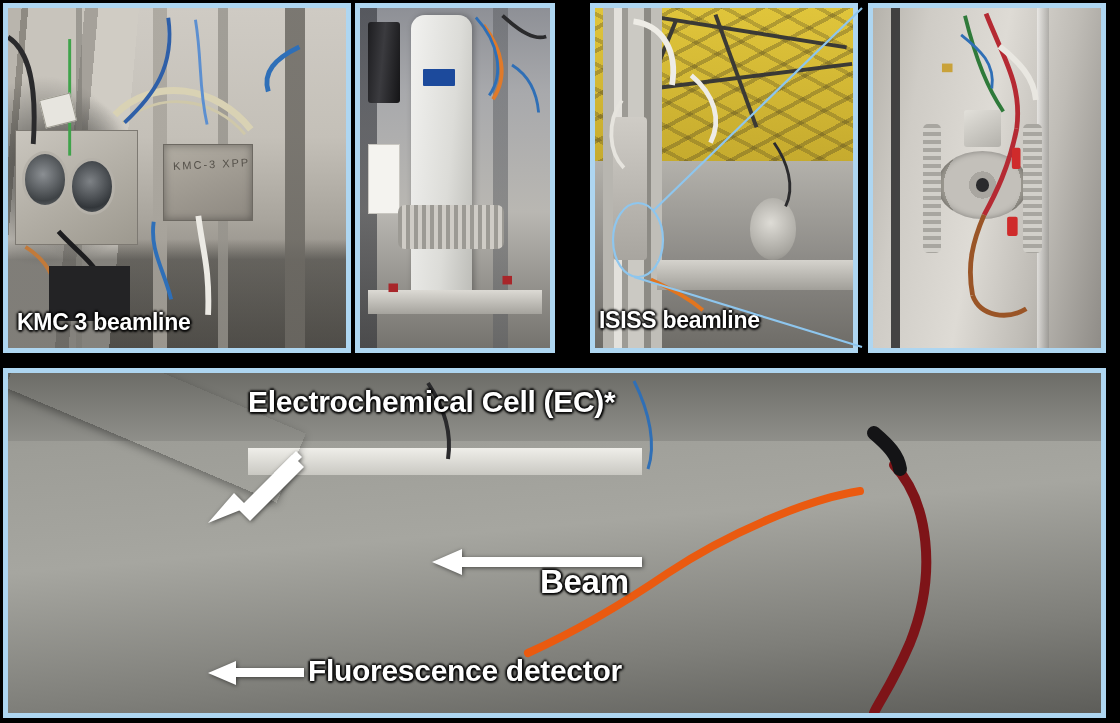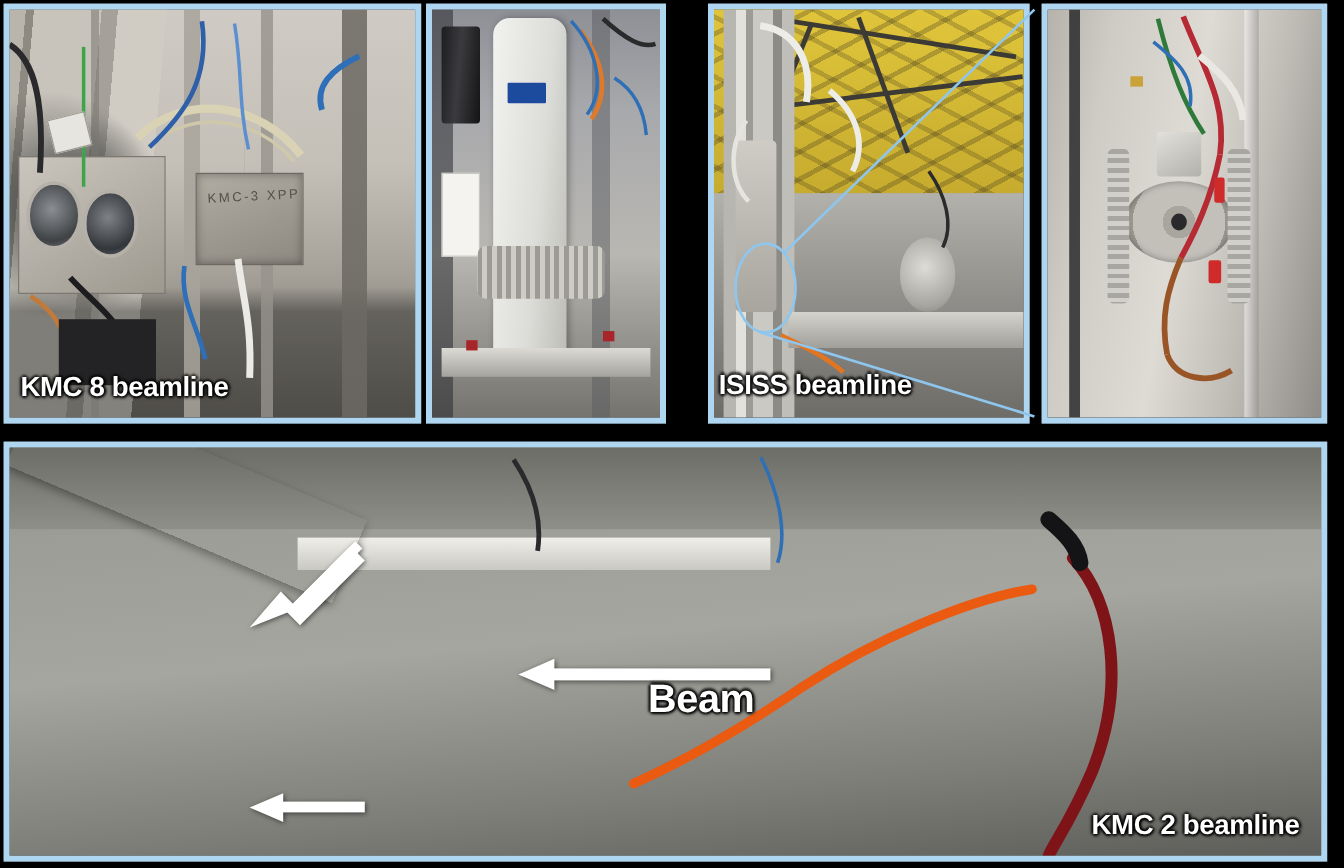--- a/index.html
+++ b/index.html
@@ -127,21 +127,21 @@
         <path d="M150,220 C146,250 160,268 168,300" stroke="#2e6fb8" stroke-width="4" fill="none"></path>
         <path d="M196,214 C200,248 208,268 206,316" stroke="#eceae4" stroke-width="6" fill="none"></path>
         <path d="M0,30 C22,44 30,80 26,140" stroke="#2a2a2c" stroke-width="5" fill="none"></path>
         <rect x="62" y="32" width="3" height="120" fill="#3fa34a"></rect>
       </svg>
 
       <div style="position:absolute;left:10%;top:26%;width:9%;height:8%;
                   background:#e7e5df;border:1px solid #9b998f;transform:rotate(-14deg);"></div>
       <div style="position:absolute;left:12%;top:76%;width:24%;height:16%;background:#232325;"></div>
 
-      <div class="caption cap-small" style="left:9px;bottom:14px;">KMC 8 beamline</div>
+      <div class="caption cap-small" style="left:9px;bottom:14px;">KMC 3 beamline</div>
     </div>
   </div>
 
   <div class="panel" style="left:355px;top:3px;width:200px;height:350px;">
     <div class="photo">
       <div class="ph kmc3b"></div>
       <div class="oxbadge"></div>
       <div style="position:absolute;left:4%;top:4%;width:17%;height:24%;
                   background:linear-gradient(95deg,#1d1d20,#3b3b3f 45%,#141416);border-radius:3px;"></div>
       <div style="position:absolute;left:4%;top:40%;width:16%;height:20%;background:#f4f3ef;
@@ -274,21 +274,22 @@
 
       <div class="arrow" style="left:200px;top:288px;width:96px;height:24px;">
         <svg viewBox="0 0 96 24" width="96" height="24">
           <g fill="#ffffff">
             <rect x="24" y="7" width="72" height="9"></rect>
             <polygon points="0,12 28,0 28,24"></polygon>
           </g>
         </svg>
       </div>
 
+      <div class="caption cap-big" style="left:240px;top:14px;">Electrochemical Cell (EC)*</div>
 
       <div class="caption cap-beam" style="left:532px;top:192px;">Beam</div>
 
-
-      <div class="caption cap-small" style="right:18px;bottom:14px;">KMC 2 beamline</div>
+      <div class="caption cap-big" style="left:300px;top:283px;">Fluorescence detector</div>
+
     </div>
   </div>
 
 </div>
 
 </body></html>

